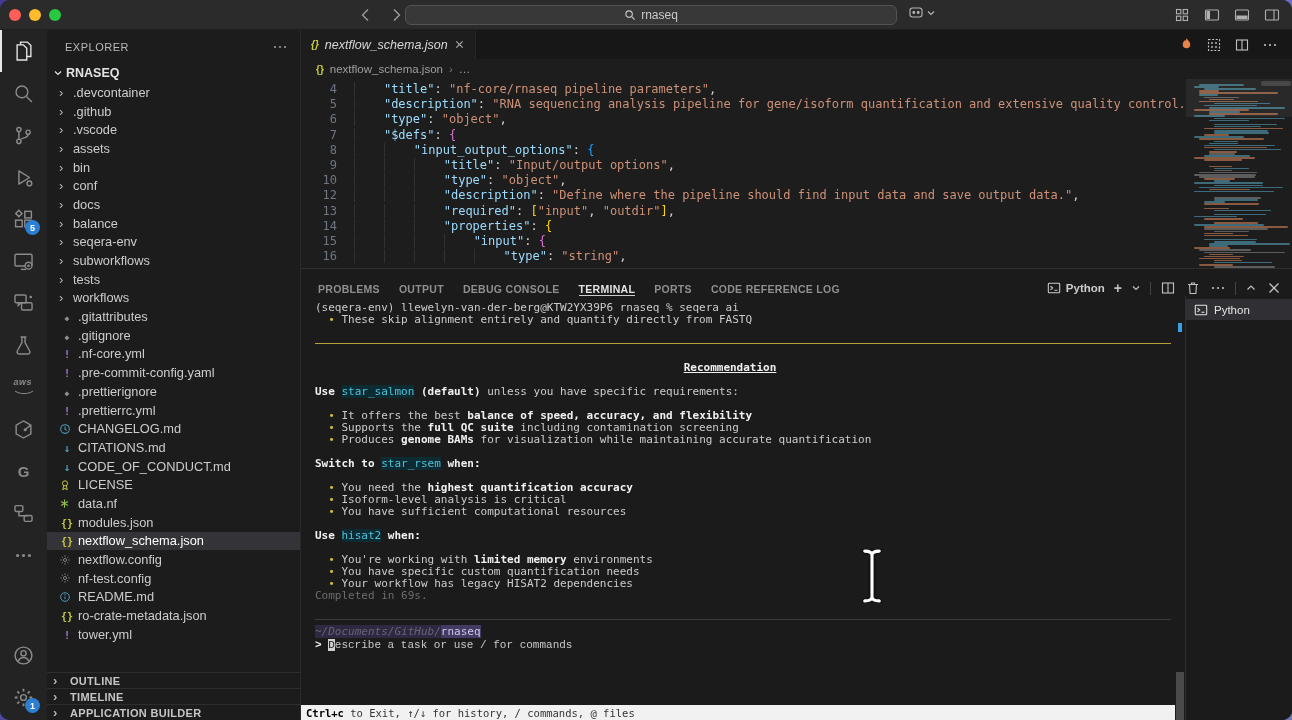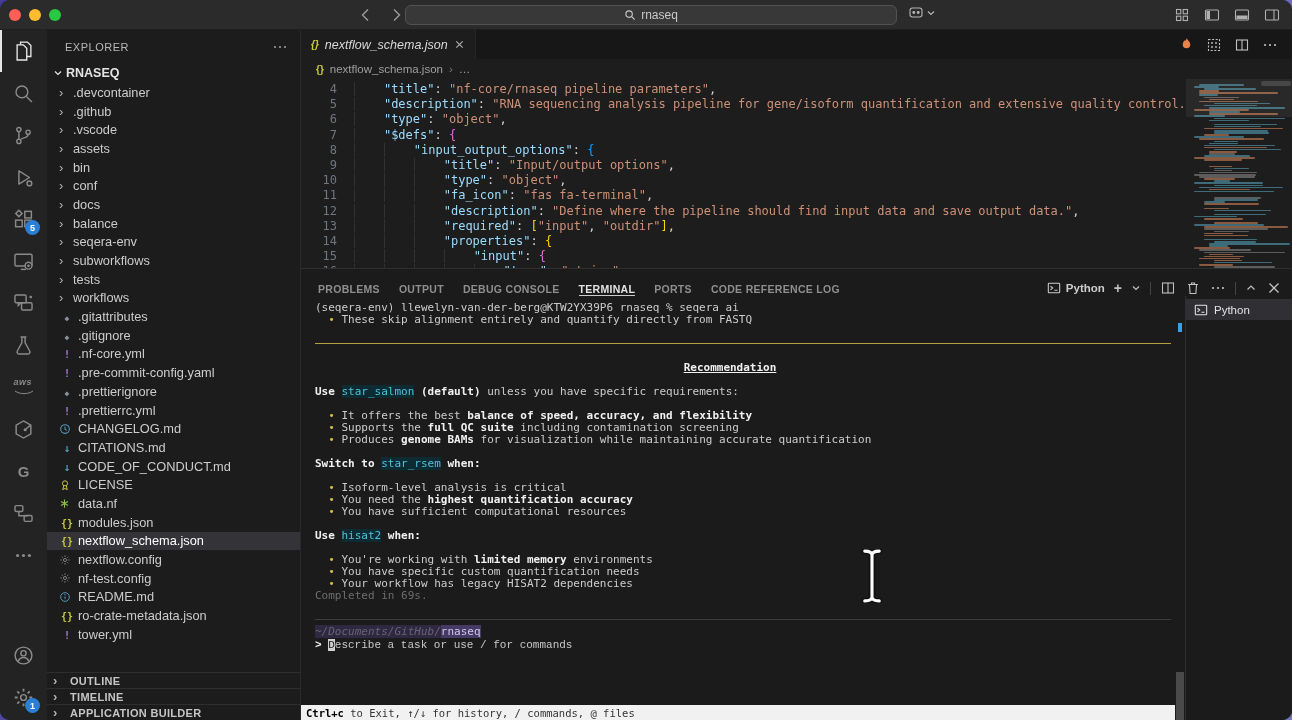--- a/index.html
+++ b/index.html
@@ -551,21 +551,20 @@
 
         <div class="code-area">
           <div class="code-lines" id="code-lines">
               <div class="cline"><span class="gut">4</span><span class="ctext"><span class="ig">    </span><span class="tok-k">"title"</span><span class="tok-p">: </span><span class="tok-s">"nf-core/rnaseq pipeline parameters"</span><span class="tok-p">,</span></span></div>
               <div class="cline"><span class="gut">5</span><span class="ctext"><span class="ig">    </span><span class="tok-k">"description"</span><span class="tok-p">: </span><span class="tok-s">"RNA sequencing analysis pipeline for gene/isoform quantification and extensive quality control."</span><span class="tok-p">,</span></span></div>
               <div class="cline"><span class="gut">6</span><span class="ctext"><span class="ig">    </span><span class="tok-k">"type"</span><span class="tok-p">: </span><span class="tok-s">"object"</span><span class="tok-p">,</span></span></div>
               <div class="cline"><span class="gut">7</span><span class="ctext"><span class="ig">    </span><span class="tok-k">"$defs"</span><span class="tok-p">: </span><span class="tok-b2">{</span></span></div>
               <div class="cline"><span class="gut">8</span><span class="ctext"><span class="ig">    </span><span class="ig">    </span><span class="tok-k">"input_output_options"</span><span class="tok-p">: </span><span class="tok-b3">{</span></span></div>
               <div class="cline"><span class="gut">9</span><span class="ctext"><span class="ig">    </span><span class="ig">    </span><span class="ig">    </span><span class="tok-k">"title"</span><span class="tok-p">: </span><span class="tok-s">"Input/output options"</span><span class="tok-p">,</span></span></div>
               <div class="cline"><span class="gut">10</span><span class="ctext"><span class="ig">    </span><span class="ig">    </span><span class="ig">    </span><span class="tok-k">"type"</span><span class="tok-p">: </span><span class="tok-s">"object"</span><span class="tok-p">,</span></span></div>
-              <div class="cline"><span class="gut">11</span><span class="ctext"><span class="ig">    </span><span class="ig">    </span><span class="ig">    </span><span class="tok-k">"fa_icon"</span><span class="tok-p">: </span><span class="tok-s">"fas fa-terminal"</span><span class="tok-p">,</span></span></div>
               <div class="cline"><span class="gut">12</span><span class="ctext"><span class="ig">    </span><span class="ig">    </span><span class="ig">    </span><span class="tok-k">"description"</span><span class="tok-p">: </span><span class="tok-s">"Define where the pipeline should find input data and save output data."</span><span class="tok-p">,</span></span></div>
               <div class="cline"><span class="gut">13</span><span class="ctext"><span class="ig">    </span><span class="ig">    </span><span class="ig">    </span><span class="tok-k">"required"</span><span class="tok-p">: </span><span class="tok-b1">[</span><span class="tok-s">"input"</span><span class="tok-p">, </span><span class="tok-s">"outdir"</span><span class="tok-b1">]</span><span class="tok-p">,</span></span></div>
               <div class="cline"><span class="gut">14</span><span class="ctext"><span class="ig">    </span><span class="ig">    </span><span class="ig">    </span><span class="tok-k">"properties"</span><span class="tok-p">: </span><span class="tok-b1">{</span></span></div>
               <div class="cline"><span class="gut">15</span><span class="ctext"><span class="ig">    </span><span class="ig">    </span><span class="ig">    </span><span class="ig">    </span><span class="tok-k">"input"</span><span class="tok-p">: </span><span class="tok-b2">{</span></span></div>
               <div class="cline"><span class="gut">16</span><span class="ctext"><span class="ig">    </span><span class="ig">    </span><span class="ig">    </span><span class="ig">    </span><span class="ig">    </span><span class="tok-k">"type"</span><span class="tok-p">: </span><span class="tok-s">"string"</span><span class="tok-p">,</span></span></div>
             </div>
           <div class="minimap" id="minimap">
             <div class="mm-slider"></div>
           <div class="mm-row" style="background: rgb(61, 107, 122); width: 44.6259px; margin-left: 7px;"></div>
               <div class="mm-row" style="background: rgb(61, 107, 122); width: 24.5365px; margin-left: 2px;"></div>
@@ -727,22 +726,22 @@
                   <div class="tline tcenter"><span class="seg-u">Recommendation</span></div>
                   <div class="tline"></div>
                   <div class="tline"><span class="seg-b">Use </span><span class="seg-c">star_salmon</span><span class="seg-b"> (default)</span><span> unless you have specific requirements:</span></div>
                   <div class="tline"></div>
                   <div class="tline"><span class="seg-y">  • </span><span>It offers the best </span><span class="seg-b">balance of speed, accuracy, and flexibility</span></div>
                   <div class="tline"><span class="seg-y">  • </span><span>Supports the </span><span class="seg-b">full QC suite</span><span> including contamination screening</span></div>
                   <div class="tline"><span class="seg-y">  • </span><span>Produces </span><span class="seg-b">genome BAMs</span><span> for visualization while maintaining accurate quantification</span></div>
                   <div class="tline"></div>
                   <div class="tline"><span class="seg-b">Switch to </span><span class="seg-c">star_rsem</span><span class="seg-b"> when:</span></div>
                   <div class="tline"></div>
+                  <div class="tline"><span class="seg-y">  • </span><span>You need the </span><span class="seg-b">highest quantification accuracy</span></div>
                   <div class="tline"><span class="seg-y">  • </span><span>Isoform-level analysis is critical</span></div>
-                  <div class="tline"><span class="seg-y">  • </span><span>You need the </span><span class="seg-b">highest quantification accuracy</span></div>
                   <div class="tline"><span class="seg-y">  • </span><span>You have sufficient computational resources</span></div>
                   <div class="tline"></div>
                   <div class="tline"><span class="seg-b">Use </span><span class="seg-c">hisat2</span><span class="seg-b"> when:</span></div>
                   <div class="tline"></div>
                   <div class="tline"><span class="seg-y">  • </span><span>You're working with </span><span class="seg-b">limited memory</span><span> environments</span></div>
                   <div class="tline"><span class="seg-y">  • </span><span>You have specific custom quantification needs</span></div>
                   <div class="tline"><span class="seg-y">  • </span><span>Your workflow has legacy HISAT2 dependencies</span></div>
                   <div class="tline"><span class="seg-g">Completed in 69s.</span></div>
                 </div>
               <div class="term-input">

